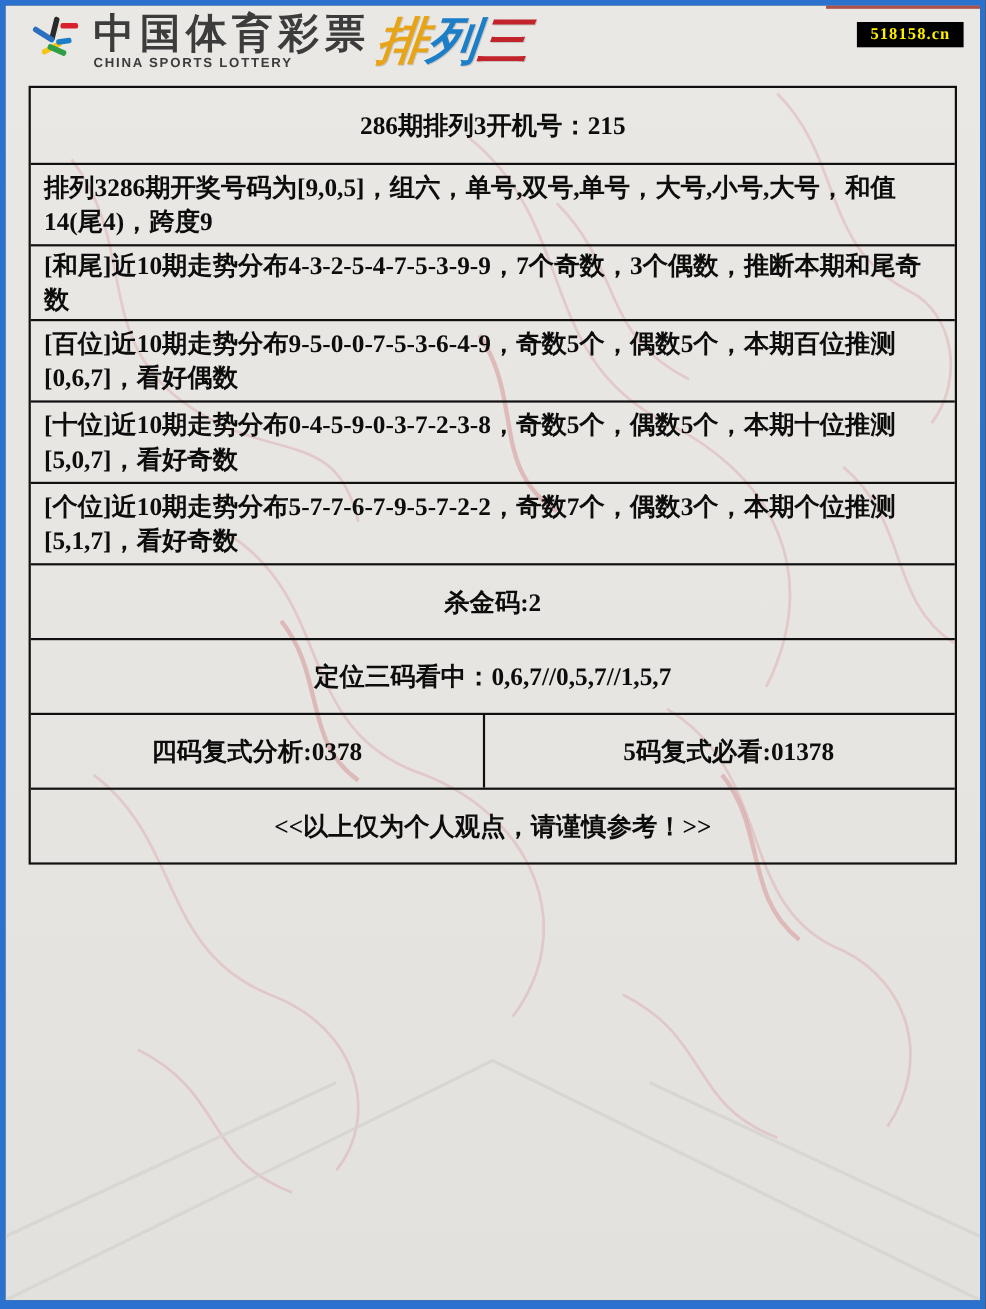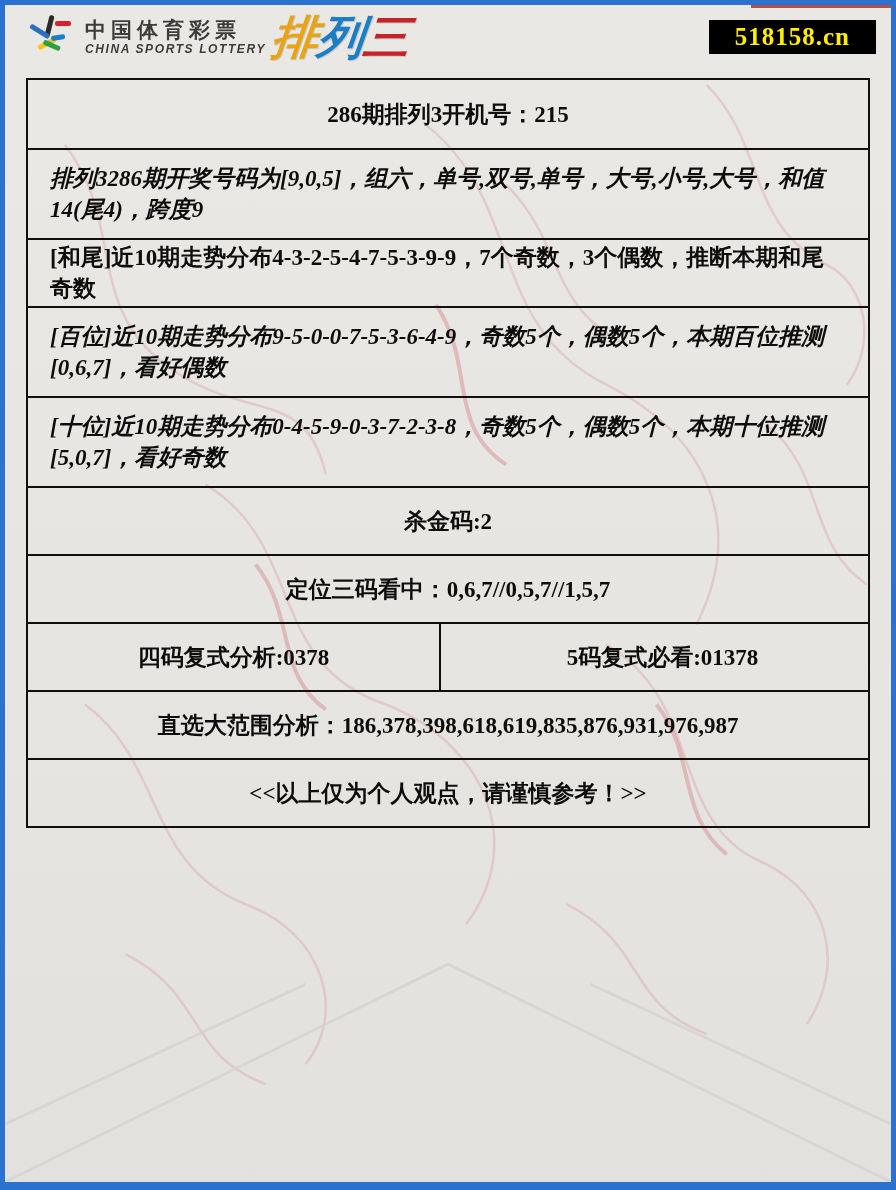--- a/index.html
+++ b/index.html
@@ -11,44 +11,44 @@
     font-family:"Liberation Serif","DejaVu Serif",serif;
   }
   .bg-art { position:absolute; left:0; top:0; width:100%; height:100%; pointer-events:none; }
   .corner-accent { position:absolute; top:0; right:0; width:140px; height:3px; background:#9c2a24; opacity:.8; }
 
   
   .topbar { position:relative; height:64px; display:flex; align-items:center; }
   .brand { display:flex; align-items:center; margin-left:22px; }
   .sticks { width:50px; height:48px; margin-right:8px; }
   .brand-text { display:flex; flex-direction:column; line-height:1; }
-  .brand-cn { font-family:Liberation Serif, serif; font-weight:bold;
-              font-size:21px; color:#3c3c3c; letter-spacing:5px; }
+  .brand-cn { font-family:Liberation Sans, sans-serif; font-weight:bold;
+              font-size:37px; color:#3c3c3c; letter-spacing:5px; }
   .brand-en { font-family:"Liberation Sans","DejaVu Sans",sans-serif; font-weight:bold;
-              font-size:12px; color:#3c3c3c; letter-spacing:1.6px; margin-top:2px;font-style:italic; }
+              font-size:12px; color:#3c3c3c; letter-spacing:1.6px; margin-top:2px; }
   .game-name { font-family:"Liberation Sans","DejaVu Sans",sans-serif; font-weight:bold;
                font-style:italic; font-size:46px; line-height:1; margin-left:6px;
                transform:skewX(-6deg); text-shadow:1px 1px 0 rgba(0,0,0,.15); }
   .g1 { color:#e7a417; } .g2 { color:#1b7ec6; } .g3 { color:#c3242c; letter-spacing:-2px; }
   .site-badge { position:absolute; top:15px; right:15px; background:#000; color:#ffee00;
-                font-size:25px; font-weight:bold; padding:3px 26px; letter-spacing:1px; cursor:pointer; }
+                font-size:15px; font-weight:bold; padding:3px 12px; letter-spacing:1px; cursor:pointer; }
 
   
   .title { position:relative; margin:3px 6px 0; text-align:center; font-size:37px;
            font-weight:bold; color:#e0512d; white-space:nowrap; }
 
   
   .ptable { position:relative; width:840px; margin:9px auto 0; border:2px solid #101010; }
   .row { border-top:2px solid #101010; display:flex; align-items:center;
-         font-size:23px; font-weight:bold; color:#0d0d0d; line-height:31px; padding:0 22px; box-sizing:border-box; }
+         font-size:23px; font-weight:bold; color:#0d0d0d; line-height:31px; padding:0 12px; box-sizing:border-box; }
   .row:first-child { border-top:none; }
   .row.center { justify-content:center; text-align:center; }
   .row.left { justify-content:flex-start; text-align:left; }
   .h1x { height:68px;justify-content:flex-end; }
-  .h2x { height:90px;font-style:italic; }
+  .h2x { height:74px; }
   .row.split { padding:0; }
   .row.split .cell { flex:1; height:100%; display:flex; align-items:center; justify-content:center; }
   .row.split .cell + .cell { border-left:2px solid #101010;padding-left:16px; }
 
   
   .watermark { position:absolute; right:6px; bottom:8px;
                font-family:"Liberation Sans","DejaVu Sans",sans-serif;
                font-size:26px; font-weight:bold; color:rgba(255,255,255,.85);
                letter-spacing:1px; text-shadow:0 0 2px rgba(150,150,150,.5); }
 </style>
@@ -115,36 +115,36 @@
       </div>
     <div class="row left h1x">
         <span>[和尾]近10期走势分布4-3-2-5-4-7-5-3-9-9，7个奇数，3个偶数，推断本期和尾奇数</span>
       </div>
     <div class="row left h2x">
         <span>[百位]近10期走势分布9-5-0-0-7-5-3-6-4-9，奇数5个，偶数5个，本期百位推测[0,6,7]，看好偶数</span>
       </div>
     <div class="row left h2x">
         <span>[十位]近10期走势分布0-4-5-9-0-3-7-2-3-8，奇数5个，偶数5个，本期十位推测[5,0,7]，看好奇数</span>
       </div>
+    <div class="row left h2x">
+        <span>[个位]近10期走势分布5-7-7-6-7-9-5-7-2-2，奇数7个，偶数3个，本期个位推测[5,1,7]，看好奇数</span>
+      </div>
     <div class="row center h1x">
         <span>杀金码:2</span>
       </div>
     <div class="row center h1x">
         <span>定位三码看中：0,6,7//0,5,7//1,5,7</span>
       </div>
     <div class="row split h1x">
       <div class="cell">
           <span>四码复式分析:0378</span>
         </div>
       <div class="cell">
           <span>5码复式必看:01378</span>
         </div>
     </div>
     <div class="row center h1x">
-        <span>直选大范围分析：186,378,398,618,619,835,876,931,976,987</span>
-      </div>
-    <div class="row center h1x">
         <span>&lt;&lt;以上仅为个人观点，请谨慎参考！&gt;&gt;</span>
       </div>
   </div>
 
 
 </div>
 
 </body></html>

